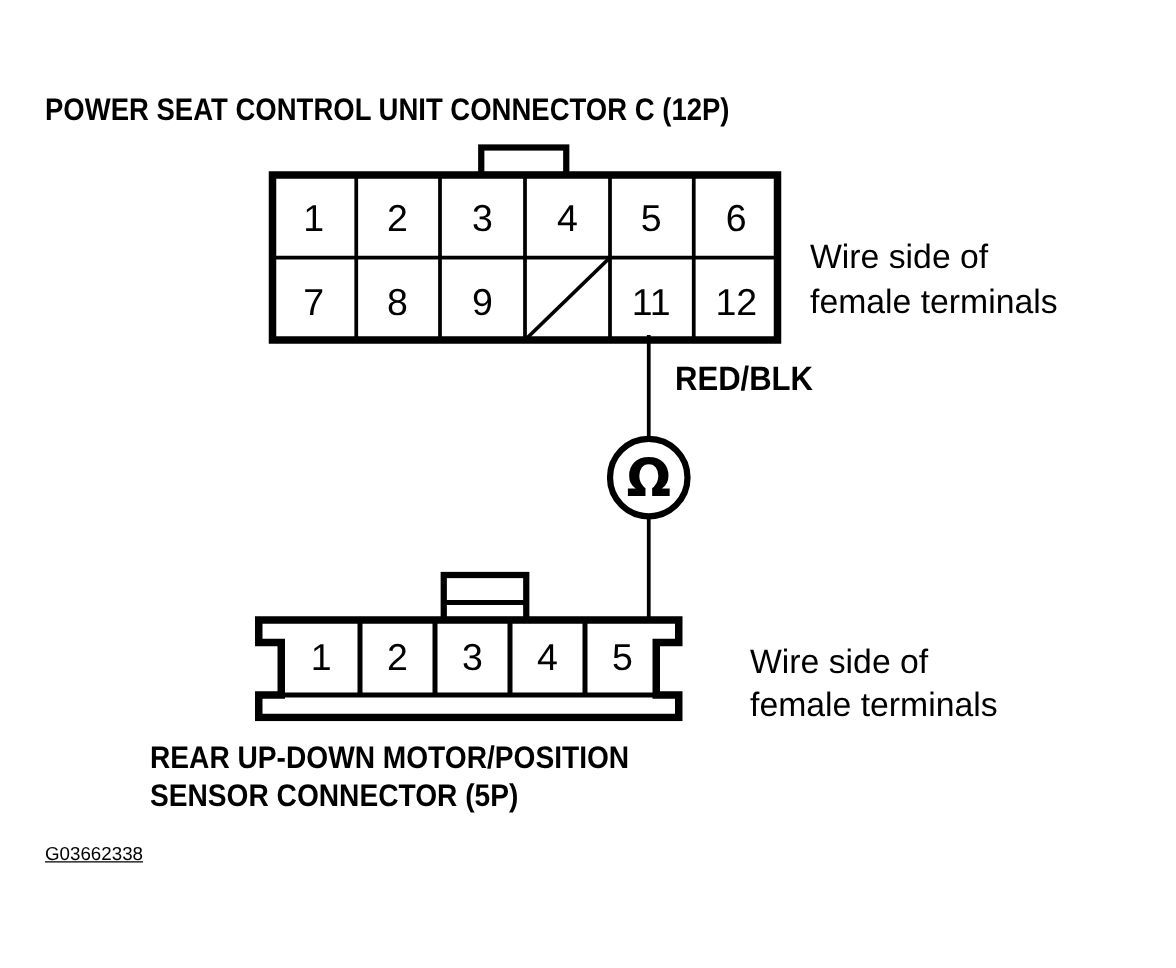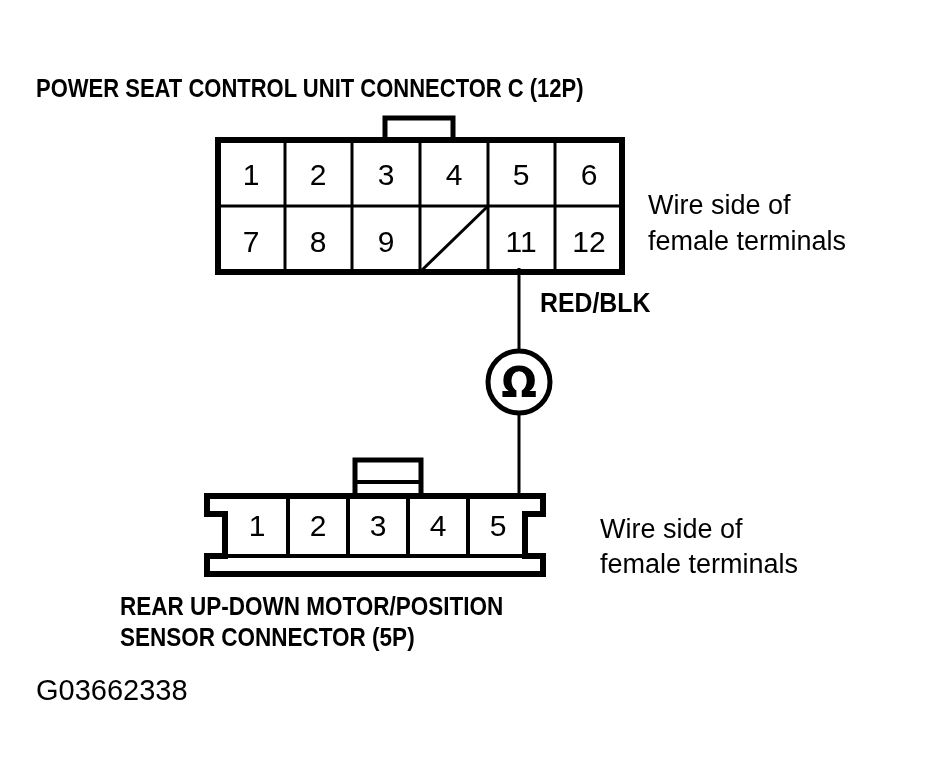--- a/index.html
+++ b/index.html
@@ -54,21 +54,22 @@
   }
   .sidenote {
     font-family: "Liberation Sans", sans-serif;
     font-weight: normal;
     font-size: 27px;
     margin-top: 18px;
   }
   .figid {
     font-family: "Liberation Sans", sans-serif;
     font-weight: normal;
-    font-size: 29px;
+    font-size: 15px;
+    text-decoration: underline;
   }
   svg { display: block; }
   .pinnum {
     font-family: "Liberation Sans", sans-serif;
     font-size: 30px;
     font-weight: normal;
     fill: #000;
   }
 </style>
 </head>

